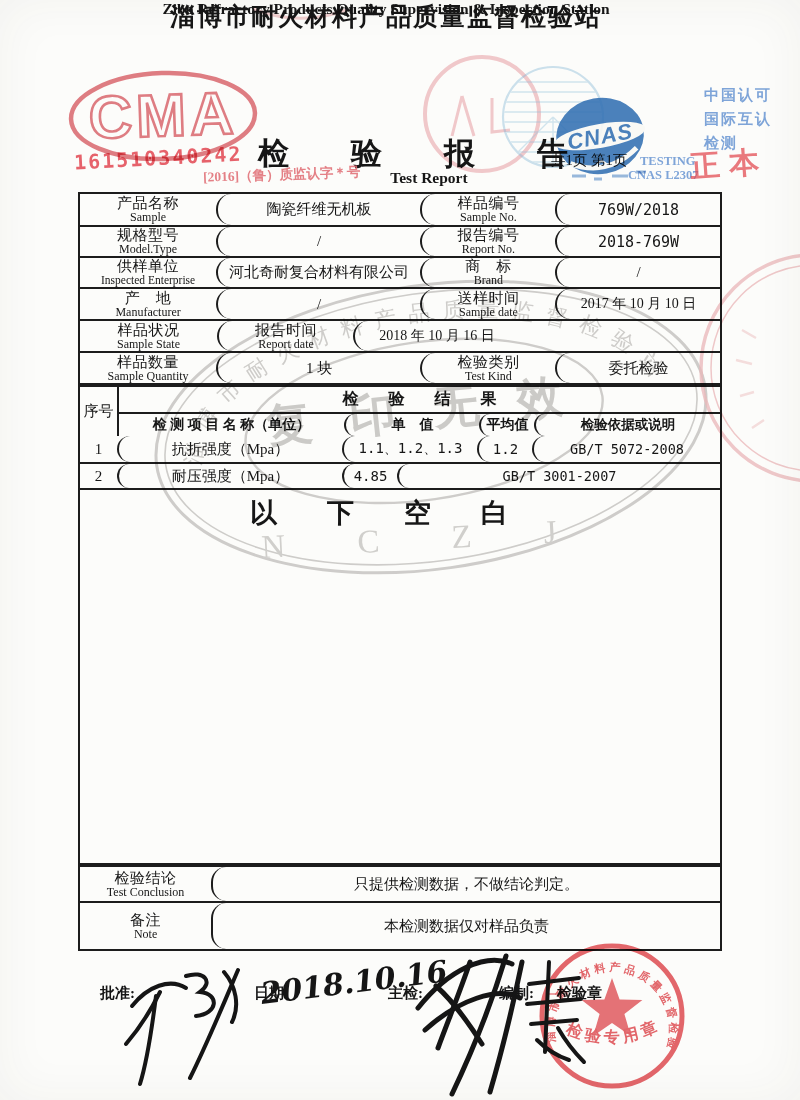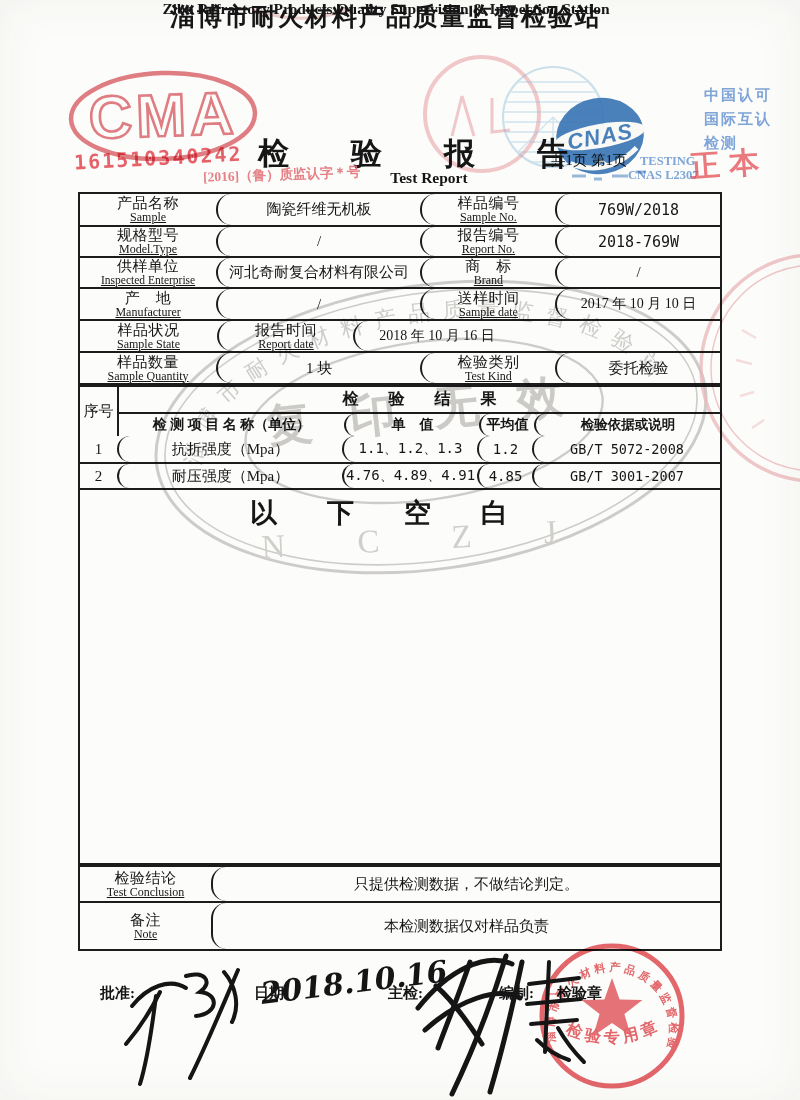--- a/index.html
+++ b/index.html
@@ -27,21 +27,21 @@
   .accr-4{left:640px;top:154px;font-size:12.5px;}
   .accr-5{left:628px;top:168px;font-size:12.5px;}
   .original-mark{left:690px;top:144px;font-size:30px;font-weight:bold;color:#e2474e;opacity:.72;letter-spacing:9px;transform:rotate(-4deg);}
   
   .tbl{position:absolute;left:78px;width:644px;border:2px solid #1c1c1c;box-sizing:border-box;background:transparent;}
   .trow{display:flex;box-sizing:border-box;}
   .trow + .trow{border-top:2px solid #1c1c1c;}
   .cell{box-sizing:border-box;display:flex;flex-direction:column;justify-content:center;align-items:center;overflow:hidden;}
   .cell + .cell{border-left:2px solid #1c1c1c;border-radius:15px;}
   .l-cn{font-size:15px;line-height:16px;letter-spacing:.5px;}
-  .l-en{font-size:12px;line-height:13px;text-decoration:underline;}
+  .l-en{font-size:12px;line-height:13px;}
   .val{font-size:15px;}
   .w1{width:137px;} .w2{width:205px;} .w3{width:136px;} .w4{width:166px;}
   #info-table{top:192px;}
   #results-table{top:385px;}
   .seq-cell{width:37px;font-size:15px;line-height:17px;text-align:center;letter-spacing:0;}
   .rw1{width:225px;text-align:right;} .rw2{width:135px;} .rw3{width:55px;}
   .result-hdr{font-size:16px;font-weight:bold;letter-spacing:30px;padding-left:30px;}
   .col-hdr{font-size:14px;font-weight:bold;}
   .basis{font-size:13.5px;}
   #empty-box{position:absolute;left:78px;top:486px;width:644px;height:379px;border:2px solid #1c1c1c;border-top:none;box-sizing:border-box;}
@@ -168,21 +168,20 @@
     <div class="trow" style="height:26px">
       <div class="cell seq-cell val">1</div>
       <div class="cell rw1 val">抗折强度（Mpa）</div>
       <div class="cell rw2 val mono" style="font-size:14px">1.1、1.2、1.3</div>
       <div class="cell rw3 val mono" style="font-size:14px">1.2</div>
       <div class="cell val basis mono" style="flex:1">GB/T 5072-2008</div>
     </div>
     <div class="trow" style="height:26px">
       <div class="cell seq-cell val">2</div>
       <div class="cell rw1 val">耐压强度（Mpa）</div>
-      <div class="cell rw2 val mono" style="font-size:14px">4.76、4.89、4.91</div>
       <div class="cell rw3 val mono" style="font-size:14px">4.85</div>
       <div class="cell val basis mono" style="flex:1">GB/T 3001-2007</div>
     </div>
   </div>
 
   <div id="empty-box"></div>
   <div class="abs blank-note">以下空白</div>
 
   <div class="tbl" id="conclusion-table">
     <div class="trow" style="height:34px">

